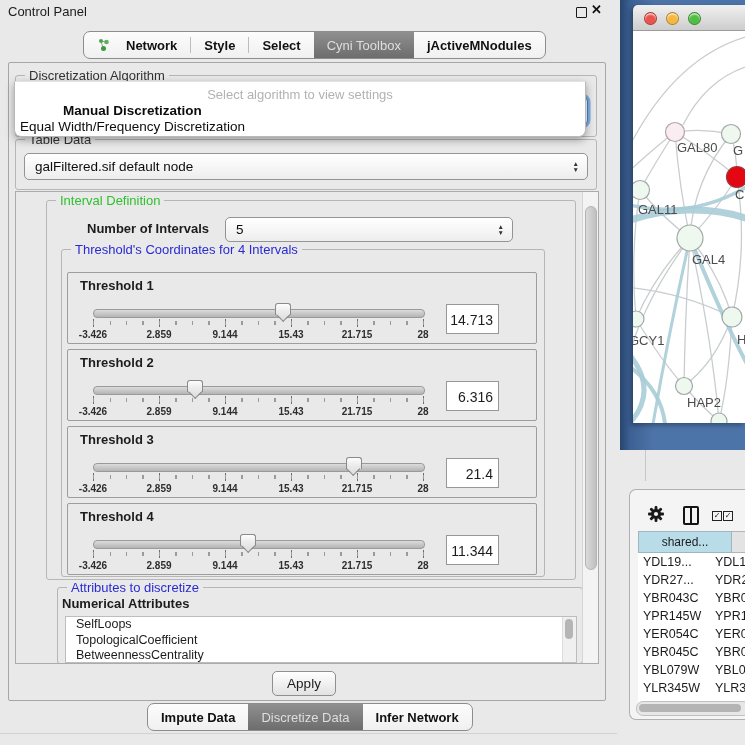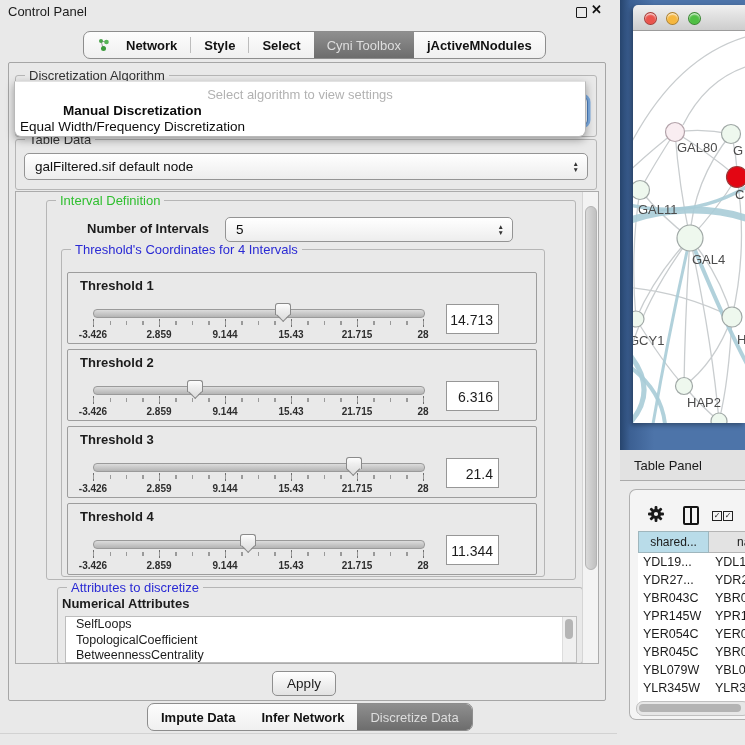--- a/index.html
+++ b/index.html
@@ -100,21 +100,21 @@
   .tp-header{left:620px;top:450px;width:125px;height:30px;background:#e2e2e2;border-bottom:1px solid #ababab;}
   .tp-title{position:absolute;left:14px;top:8px;font-size:13px;color:#1a1a1a;}
   .right-lower{left:620px;top:481px;width:125px;height:264px;background:#eaeaea;}
   .tp-card{left:629px;top:489px;width:120px;height:229px;background:#f4f4f4;border:1px solid #b0b0b0;border-right:none;
            border-radius:7px 0 0 7px;overflow:hidden;}
   .col-icon{position:absolute;left:53px;top:16px;width:12px;height:15px;border:2px solid #141414;border-radius:2px;}
   .col-icon::after{content:"";position:absolute;left:5px;top:0;width:2px;height:15px;background:#141414;}
   .cb{position:absolute;top:21px;width:8px;height:8px;border:1.5px solid #222;font-size:8px;line-height:8px;text-align:center;color:#222;}
   .tp-table-header{position:absolute;left:8px;top:41px;height:22px;display:flex;}
   .th{box-sizing:border-box;border:1px solid #9fb6bd;font-size:12px;display:flex;align-items:center;justify-content:center;}
-  .th.c0{width:71px;background:#b9dce9;}
+  .th.c0{width:94px;background:#b9dce9;}
   .th.c1{width:74px;background:#e3e3e3;border-left:none;border-color:#b5b5b5;justify-content:flex-start;padding-left:28px;}
   .tp-rows{position:absolute;left:8px;top:63px;width:112px;}
   .trow{display:flex;height:18px;background:#fff;}
   .tcell{font-size:12.5px;line-height:18px;white-space:nowrap;overflow:hidden;}
   .tcell.c0{width:71px;padding-left:5px;box-sizing:border-box;}
   .tcell.c1{flex:1;padding-left:6px;}
   .hscroll{position:absolute;left:6px;top:211px;width:112px;height:13px;background:#e7e7e7;border:1px solid #c0c0c0;border-radius:7px;}
   .hthumb{position:absolute;left:2px;top:1.5px;width:102px;height:8px;background:#b4b4b4;border-radius:5px;}
 </style>
 </head>
@@ -280,25 +280,25 @@
         </div>
       </div>
 
       <div class="abs apply-btn">Apply</div>
     </div>
 
     <div class="abs bottom-tabs tabbar">
       <div class="tab">
           <span>Impute Data</span>
         </div>
-      <div class="tab">
-          <span>Infer Network</span>
-        </div>
       <div class="tab sel">
           <span>Discretize Data</span>
+        </div>
+      <div class="tab">
+          <span>Infer Network</span>
         </div>
     </div>
     <div class="abs bottom-line"></div>
   </div>
 
   <div class="abs net-frame">
     <div class="abs mac-window" style="left:13px;top:5px;">
       <div class="mac-titlebar">
         <div class="light l-red"></div>
         <div class="light l-yellow"></div>
@@ -350,23 +350,20 @@
             <circle cx="99" cy="286" r="10" fill="#eef8ee" stroke="#a0a8a6" stroke-width="1.2"></circle>
             <text x="104" y="313">H</text>
             <circle cx="51" cy="355" r="8.5" fill="#eef8ee" stroke="#a0a8a6" stroke-width="1.2"></circle>
             <text x="54" y="376">HAP2</text>
             <circle cx="86" cy="390" r="8" fill="#eef8ee" stroke="#a0a8a6" stroke-width="1.2"></circle>
           </svg>
       </div>
     </div>
   </div>
 
-  <div class="abs tp-header">
-    <div class="tp-title">Table Panel</div>
-  </div>
   <div class="abs right-lower"></div>
   <div class="abs tp-card">
     <svg class="abs" style="left:17px;top:15px;" width="18" height="18">
       <g fill="#1a1a1a">
         <rect x="7.6" y="1" width="2.8" height="16" rx="1"></rect>
         <rect x="1" y="7.6" width="16" height="2.8" rx="1"></rect>
         <rect x="7.6" y="1" width="2.8" height="16" rx="1" transform="rotate(45 9 9)"></rect>
         <rect x="7.6" y="1" width="2.8" height="16" rx="1" transform="rotate(-45 9 9)"></rect>
         <circle cx="9" cy="9" r="5"></circle>
       </g>

